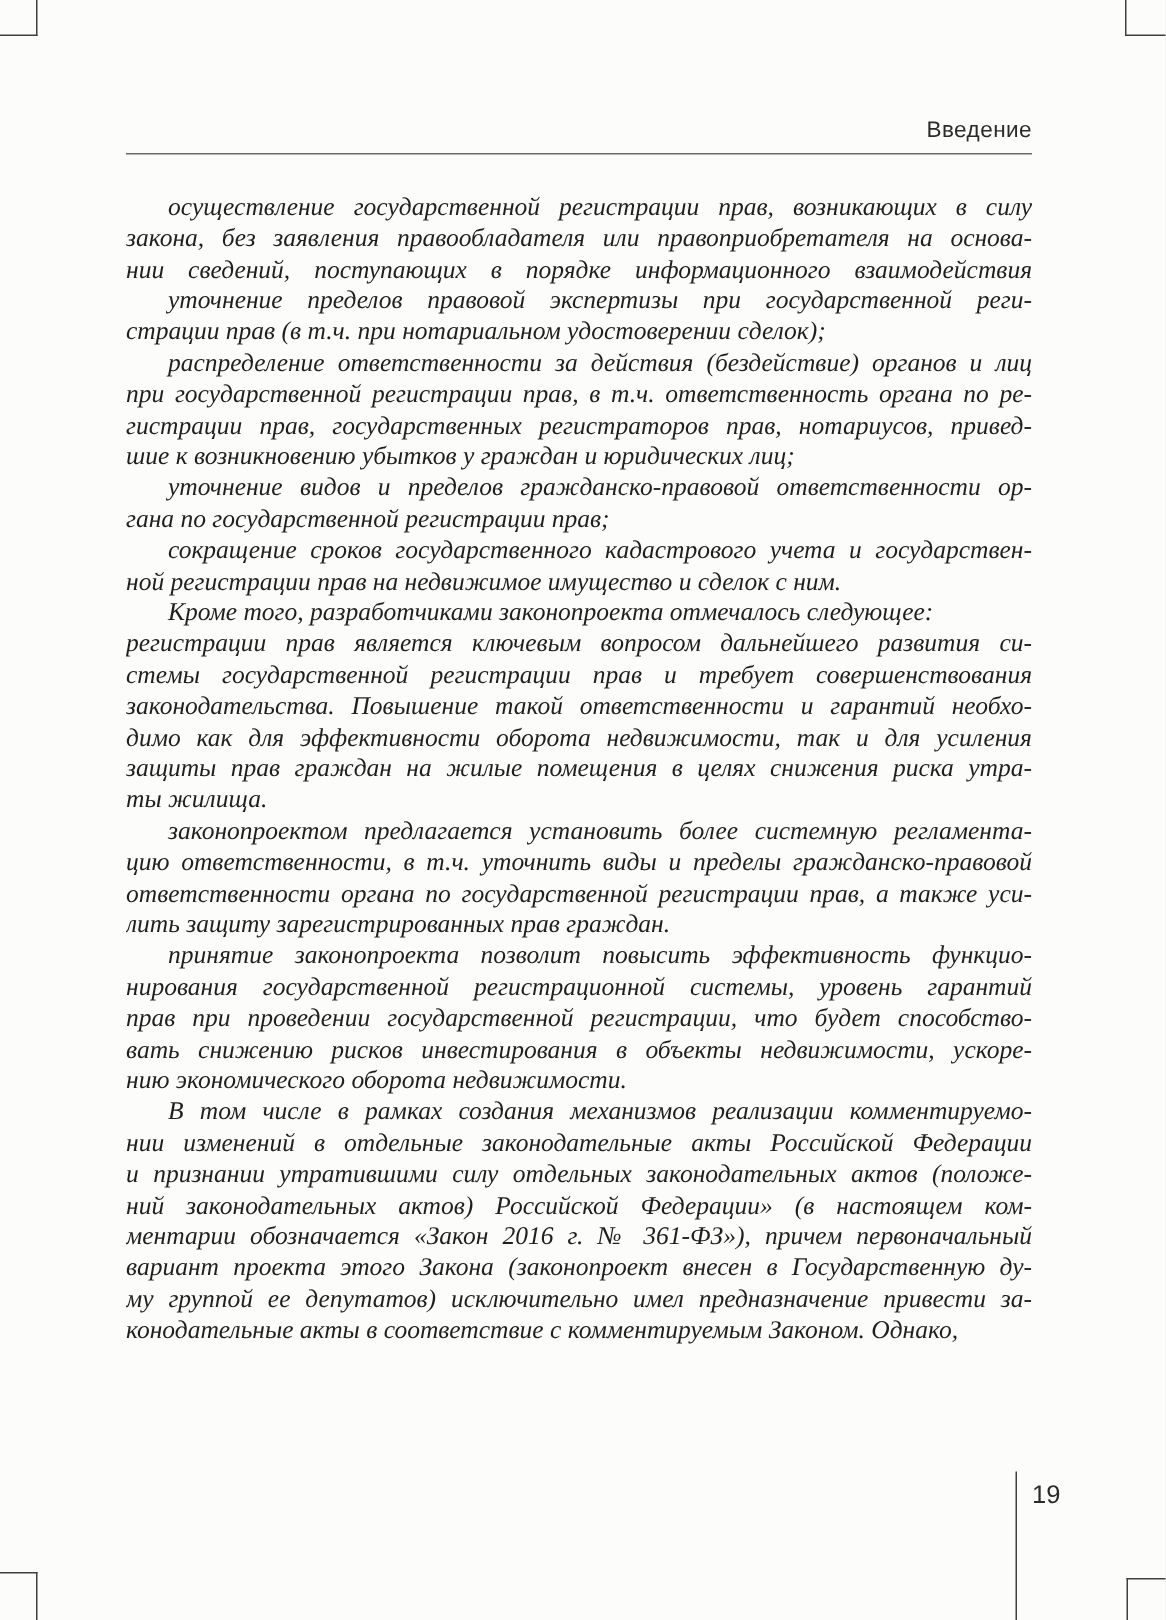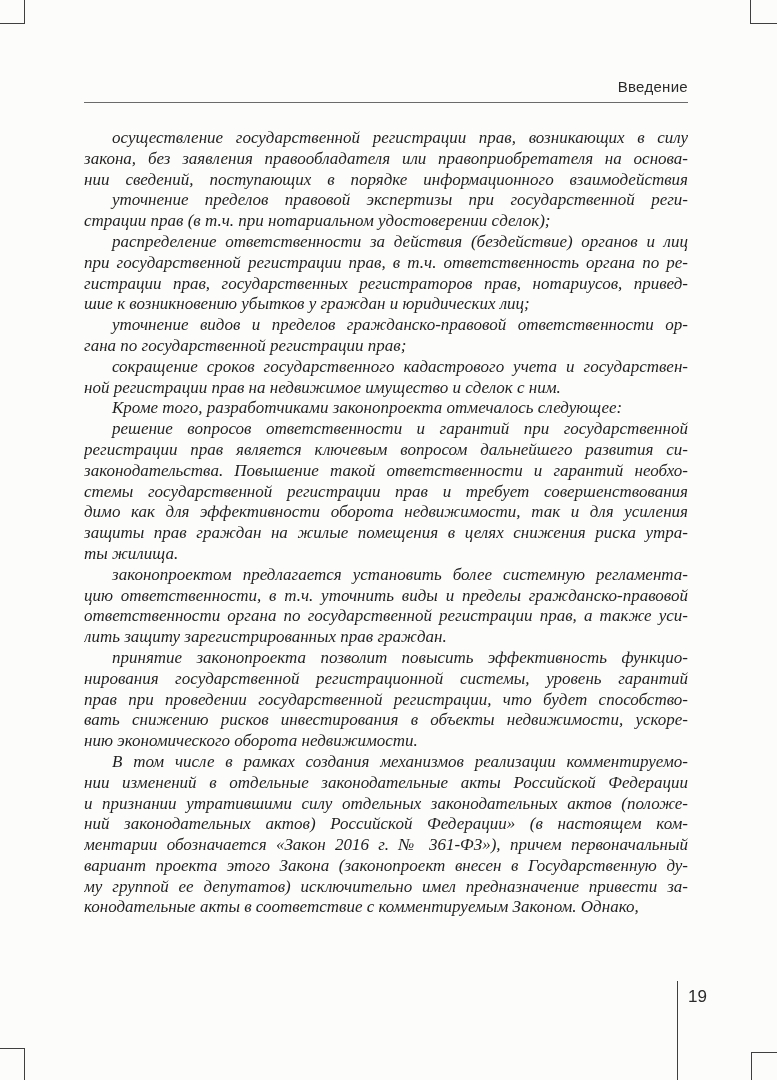--- a/index.html
+++ b/index.html
@@ -98,24 +98,23 @@
       <div class="line end">страции прав (в т.ч. при нотариальном удостоверении сделок);</div>
       <div class="line indent">распределение ответственности за действия (бездействие) органов и лиц</div>
       <div class="line">при государственной регистрации прав, в т.ч. ответственность органа по ре-</div>
       <div class="line">гистрации прав, государственных регистраторов прав, нотариусов, привед-</div>
       <div class="line end">шие к возникновению убытков у граждан и юридических лиц;</div>
       <div class="line indent">уточнение видов и пределов гражданско-правовой ответственности ор-</div>
       <div class="line end">гана по государственной регистрации прав;</div>
       <div class="line indent">сокращение сроков государственного кадастрового учета и государствен-</div>
       <div class="line end">ной регистрации прав на недвижимое имущество и сделок с ним.</div>
       <div class="line indent end">Кроме того, разработчиками законопроекта отмечалось следующее:</div>
-      <div class="line indent">решение вопросов ответственности и гарантий при государственной</div>
       <div class="line">регистрации прав является ключевым вопросом дальнейшего развития си-</div>
+      <div class="line">стемы государственной регистрации прав и требует совершенствования</div>
       <div class="line">законодательства. Повышение такой ответственности и гарантий необхо-</div>
-      <div class="line">стемы государственной регистрации прав и требует совершенствования</div>
       <div class="line">димо как для эффективности оборота недвижимости, так и для усиления</div>
       <div class="line">защиты прав граждан на жилые помещения в целях снижения риска утра-</div>
       <div class="line end">ты жилища.</div>
       <div class="line indent">законопроектом предлагается установить более системную регламента-</div>
       <div class="line">цию ответственности, в т.ч. уточнить виды и пределы гражданско-правовой</div>
       <div class="line">ответственности органа по государственной регистрации прав, а также уси-</div>
       <div class="line end">лить защиту зарегистрированных прав граждан.</div>
       <div class="line indent">принятие законопроекта позволит повысить эффективность функцио-</div>
       <div class="line">нирования государственной регистрационной системы, уровень гарантий</div>
       <div class="line">прав при проведении государственной регистрации, что будет способство-</div>

